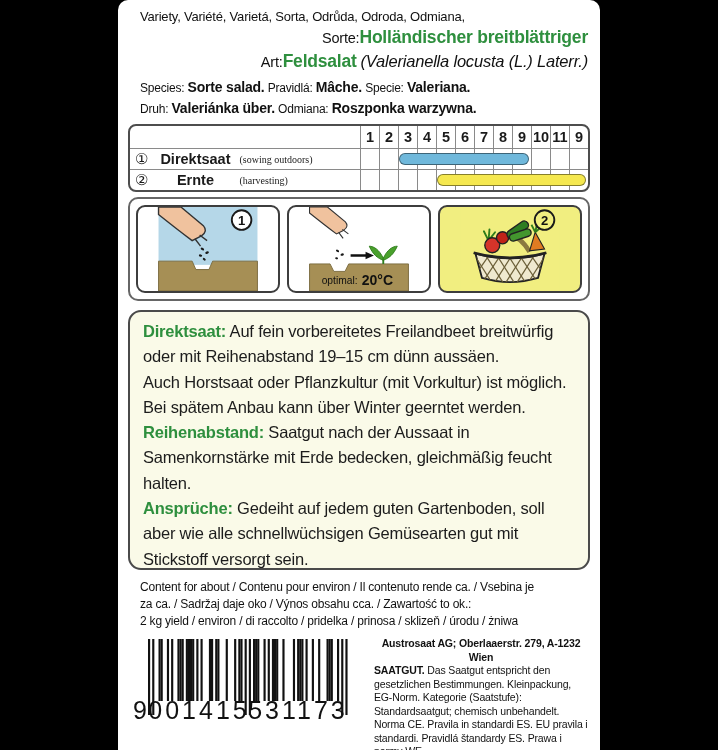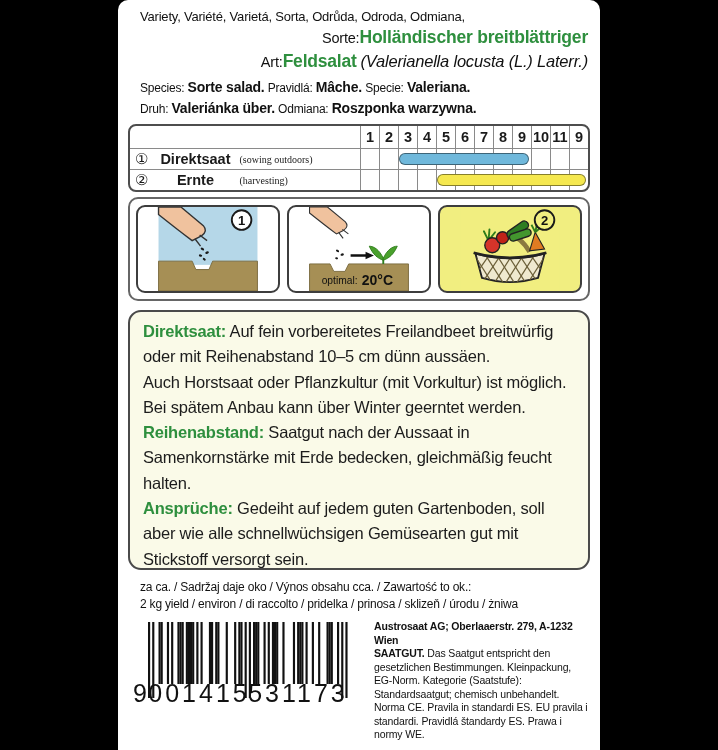--- a/index.html
+++ b/index.html
@@ -47,21 +47,21 @@
   .instr .lead { color:#2e8f3e; font-weight:bold; }
 
   
   .note { margin:9px 10px 0 22px; font-size:12px; line-height:17px; letter-spacing:-0.2px; color:#111; }
 
   
   .footer { margin:7px 12px 0 14px; display:flex; gap:10px; }
   .barcode-wrap { width:232px; }
   .barcode-wrap svg { display:block; }
   .legal { flex:1; font-size:10.5px; line-height:13.5px; letter-spacing:-0.15px; color:#111; }
-  .legal .addr { font-weight:bold; }
+  .legal .addr { font-weight:bold;text-align:center; }
 </style>
 </head>
 <body>
 
 <div class="canvas">
   <div class="packet">
 
     <div class="head">
       <div class="variety-line">Variety, Variété, Varietá, Sorta, Odrůda, Odroda, Odmiana,</div>
       <div class="title-row">
@@ -221,29 +221,30 @@
               <path d="M38 88 L10 44"></path>
           </g>
           <path d="M14 49 Q53 60 92 49" stroke="#222" stroke-width="3" fill="none"></path>
           <circle cx="90" cy="14" r="10.5" fill="#f1ee80" stroke="#1a1a1a" stroke-width="2"></circle>
           <text x="90" y="19" text-anchor="middle" font-size="14" font-weight="bold" fill="#111">2</text>
         </svg>
       </div>
     </div>
 
     <div class="instr">
-      <span class="lead">Direktsaat:</span> <span>Auf fein vorbereitetes Freilandbeet breitwürfig oder mit Reihenabstand 10–5 cm dünn aussäen.</span><br>
+      <span class="lead">Direktsaat:</span> <span>Auf fein vorbereitetes Freilandbeet breitwürfig oder mit Reihenabstand 19–15 cm dünn aussäen.</span><br>
       <span>Auch Horstsaat oder Pflanzkultur (mit Vorkultur) ist möglich.</span><br>
       <span>Bei spätem Anbau kann über Winter geerntet werden.</span><br>
       <span class="lead">Reihenabstand:</span> <span>Saatgut nach der Aussaat in Samenkornstärke mit Erde bedecken, gleichmäßig feucht halten.</span><br>
       <span class="lead">Ansprüche:</span> <span>Gedeiht auf jedem guten Gartenboden, soll aber wie alle schnellwüchsigen Gemüsearten gut mit Stickstoff versorgt sein.</span><br>
       
     </div>
 
     <div class="note">
+      <div>Content for about / Contenu pour environ / Il contenuto rende ca. / Vsebina je</div>
       <div>za ca. / Sadržaj daje oko / Výnos obsahu cca. / Zawartość to ok.:</div>
       <div>2 kg yield / environ / di raccolto / pridelka / prinosa / sklizeň / úrodu / żniwa</div>
     </div>
 
     <div class="footer">
       <div class="barcode-wrap">
         <svg id="barcode-svg" viewBox="0 0 232 86" width="232" height="86">
           <text x="1" y="82" font-size="25" fill="#111" font-family="Liberation Sans, sans-serif">9</text>
           <text x="67" y="82" text-anchor="middle" font-size="25" letter-spacing="3" fill="#111" font-family="Liberation Sans, sans-serif">001415</text>
           <text x="166" y="82" text-anchor="middle" font-size="25" letter-spacing="3" fill="#111" font-family="Liberation Sans, sans-serif">531173</text>

